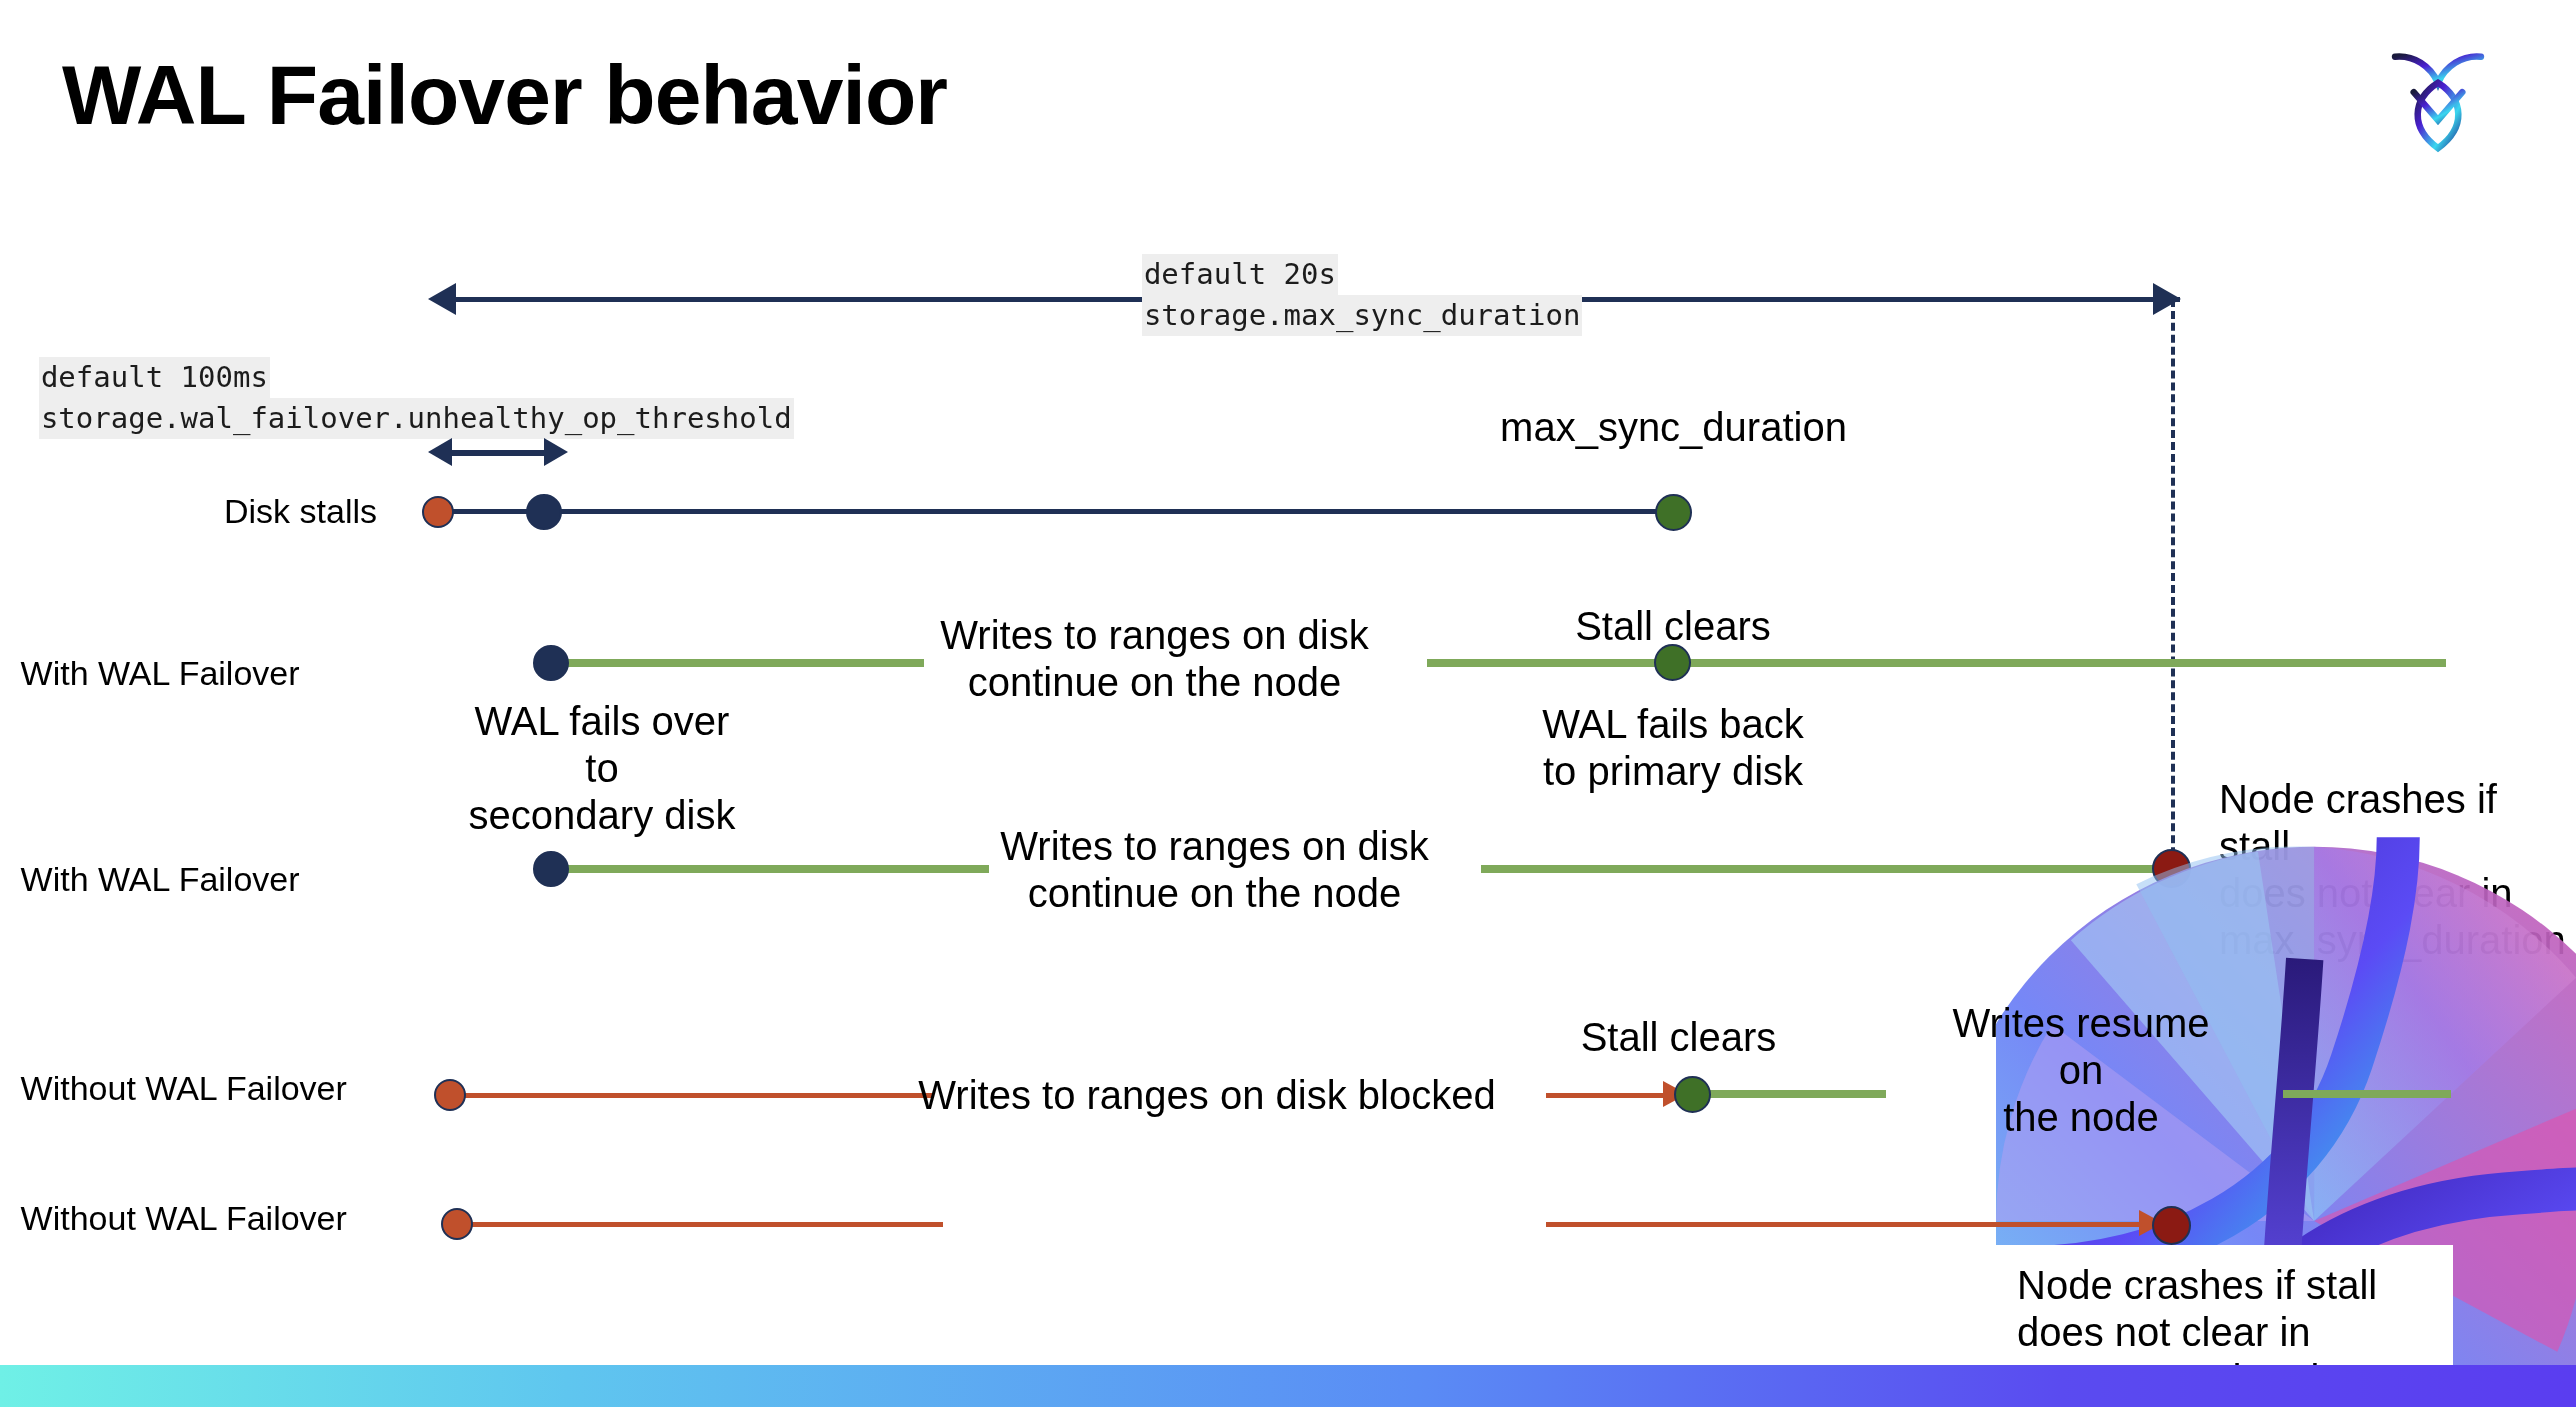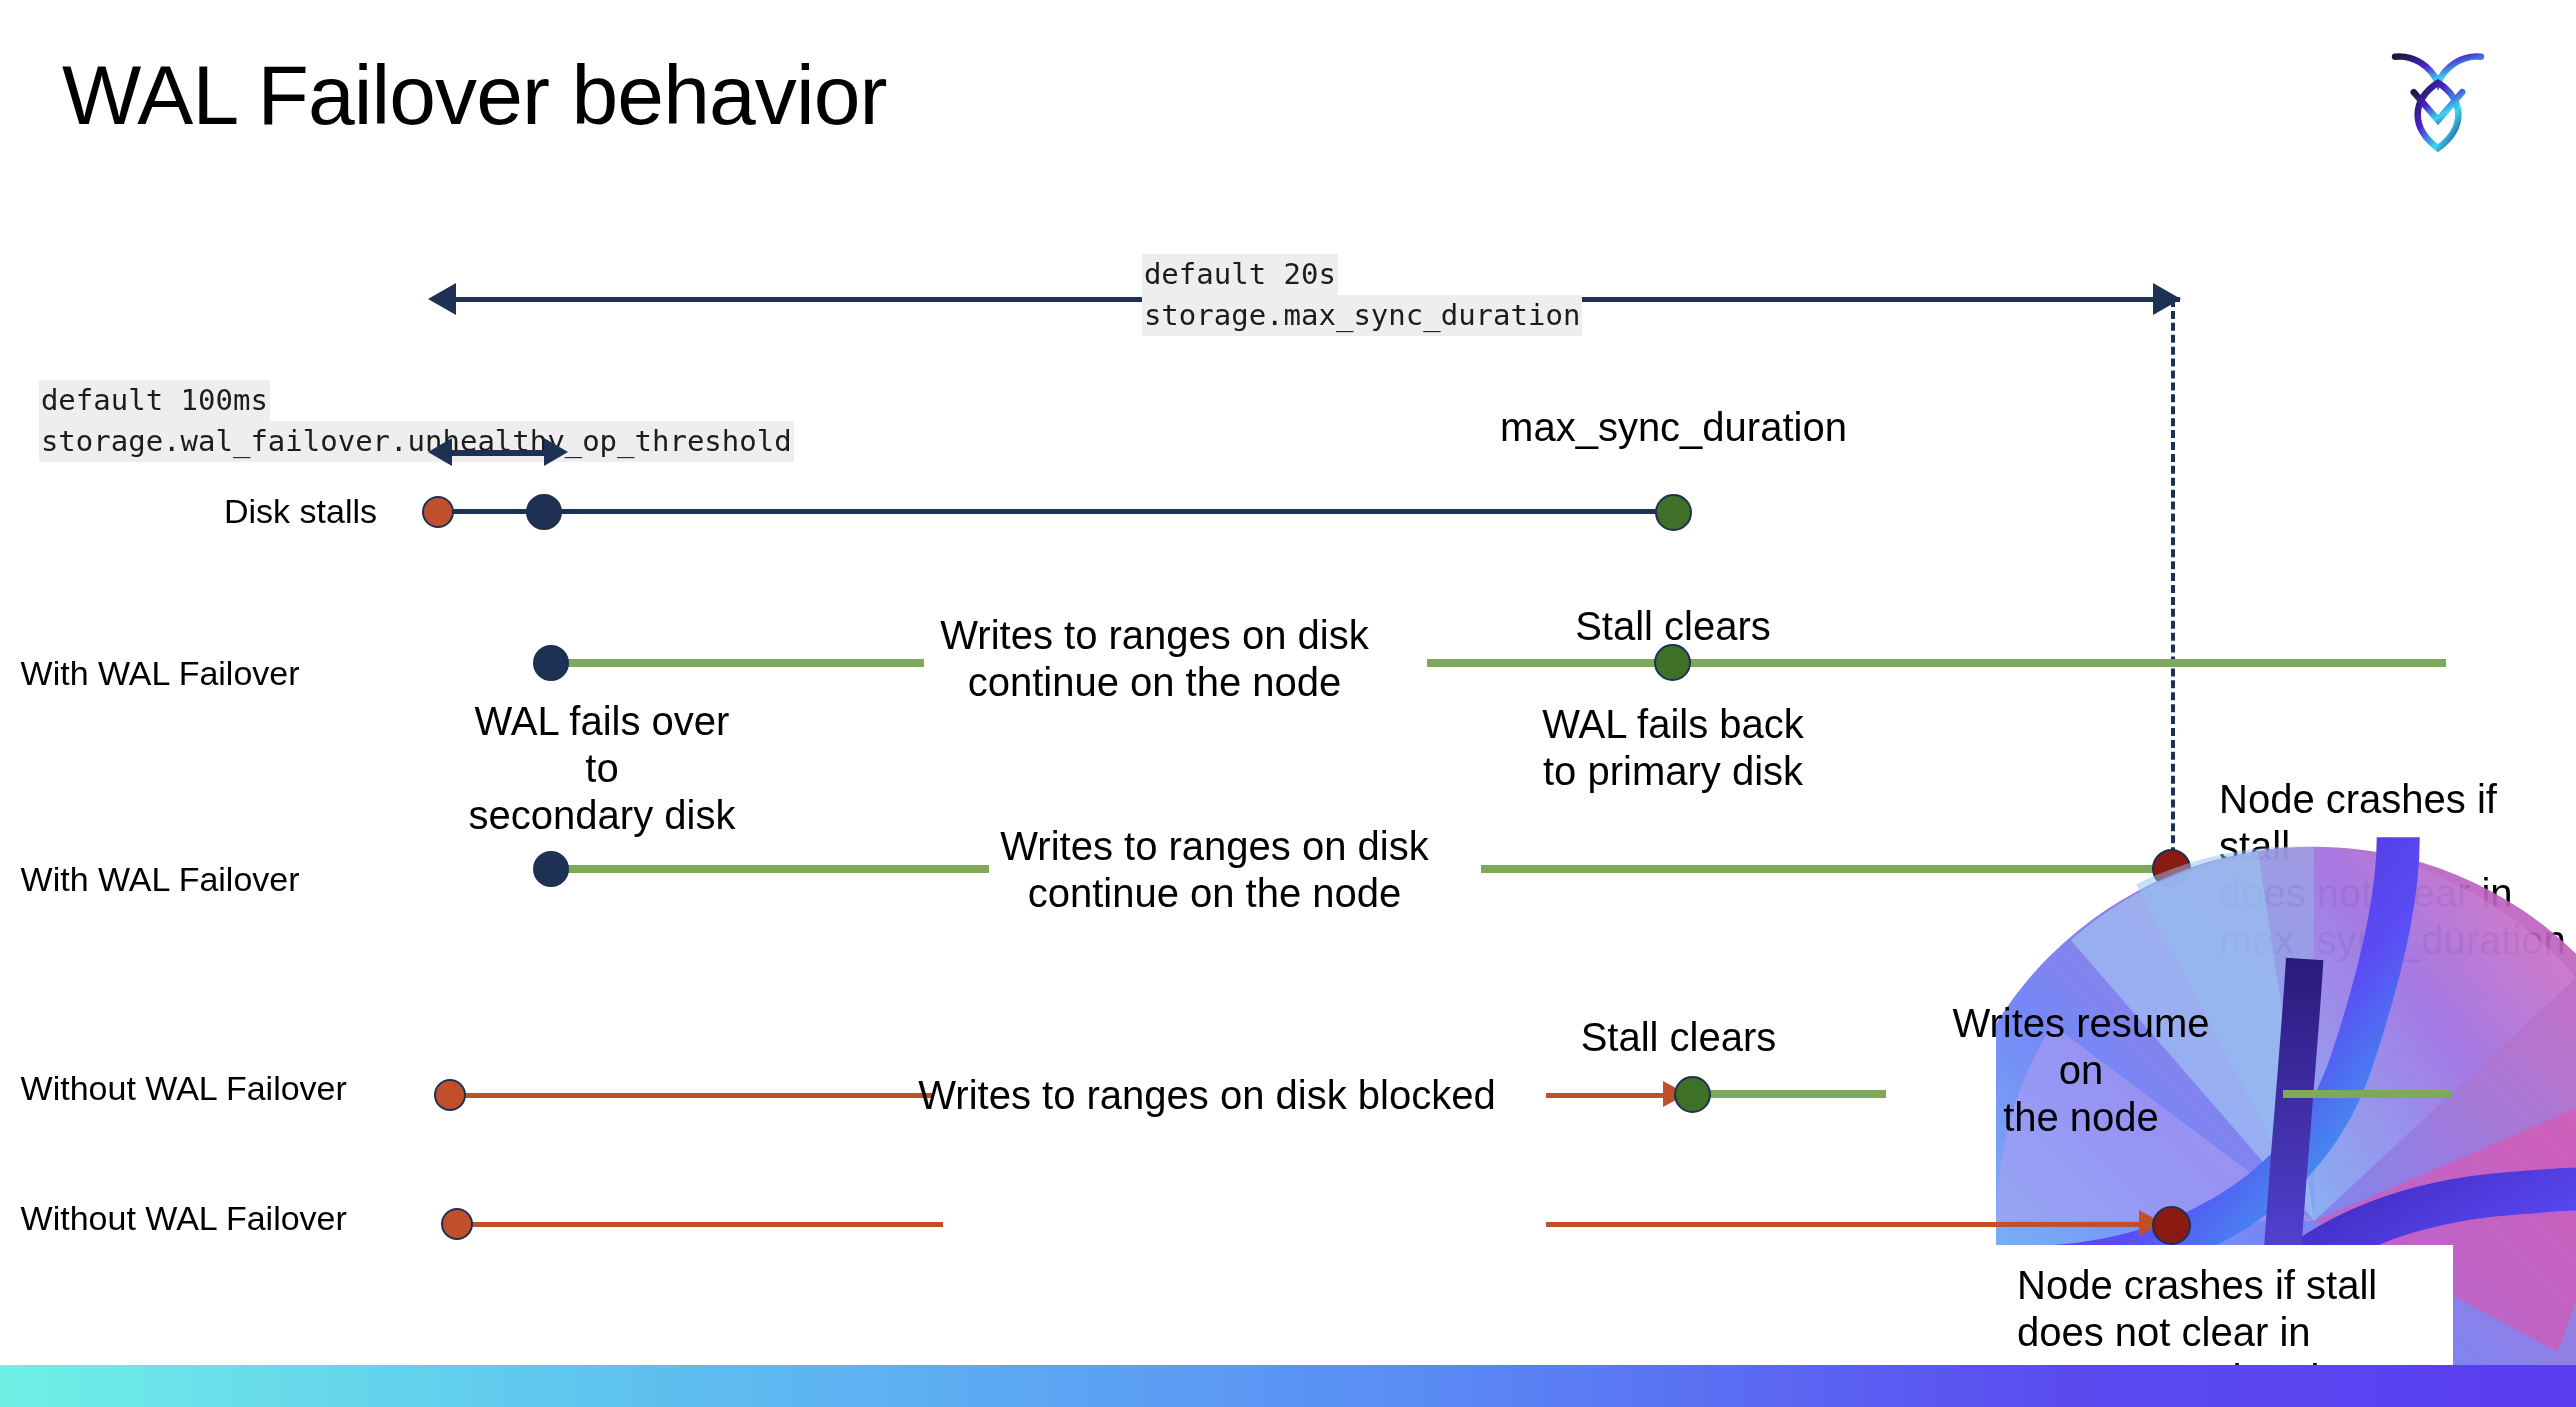--- a/index.html
+++ b/index.html
@@ -17,21 +17,21 @@
     background: #ffffff;
     overflow: hidden;
   }
 
   
   .title {
     position: absolute;
     left: 62px;
     top: 47px;
     font-size: 84px;
-    font-weight: normal;
+    font-weight: bold;
     letter-spacing: -0.9px;
     color: #000000;
     font-family: "Liberation Sans", sans-serif;
     white-space: nowrap;
   }
 
   
   .logo {
     position: absolute;
     left: 2382px;
@@ -185,21 +185,21 @@
   <div class="arrow-l" style="left:428px; top:283px;"></div>
   <div class="arrow-r" style="left:2153px; top:283px;"></div>
 
   <div class="code-block" style="left:1142px; top:254px;">
     <span>default 20s</span><br>
     <span>storage.max_sync_duration</span>
   </div>
 
   <div class="vdash" style="left:2171px; top:299px; height:580px;"></div>
 
-  <div class="code-block" style="left:39px; top:357px;margin-top:23px;">
+  <div class="code-block" style="left:39px; top:357px;">
     <span>default 100ms</span><br>
     <span>storage.wal_failover.unhealthy_op_threshold</span>
   </div>
 
   <div class="hline navy" style="left:451px; top:450px; width:97px; height:5.6px;"></div>
   <div class="arrow-l sm" style="left:428px; top:438px;"></div>
   <div class="arrow-r sm" style="left:544px; top:438px;"></div>
 
   <div class="row-label" style="left:224px; top:492px;">Disk stalls</div>
 

